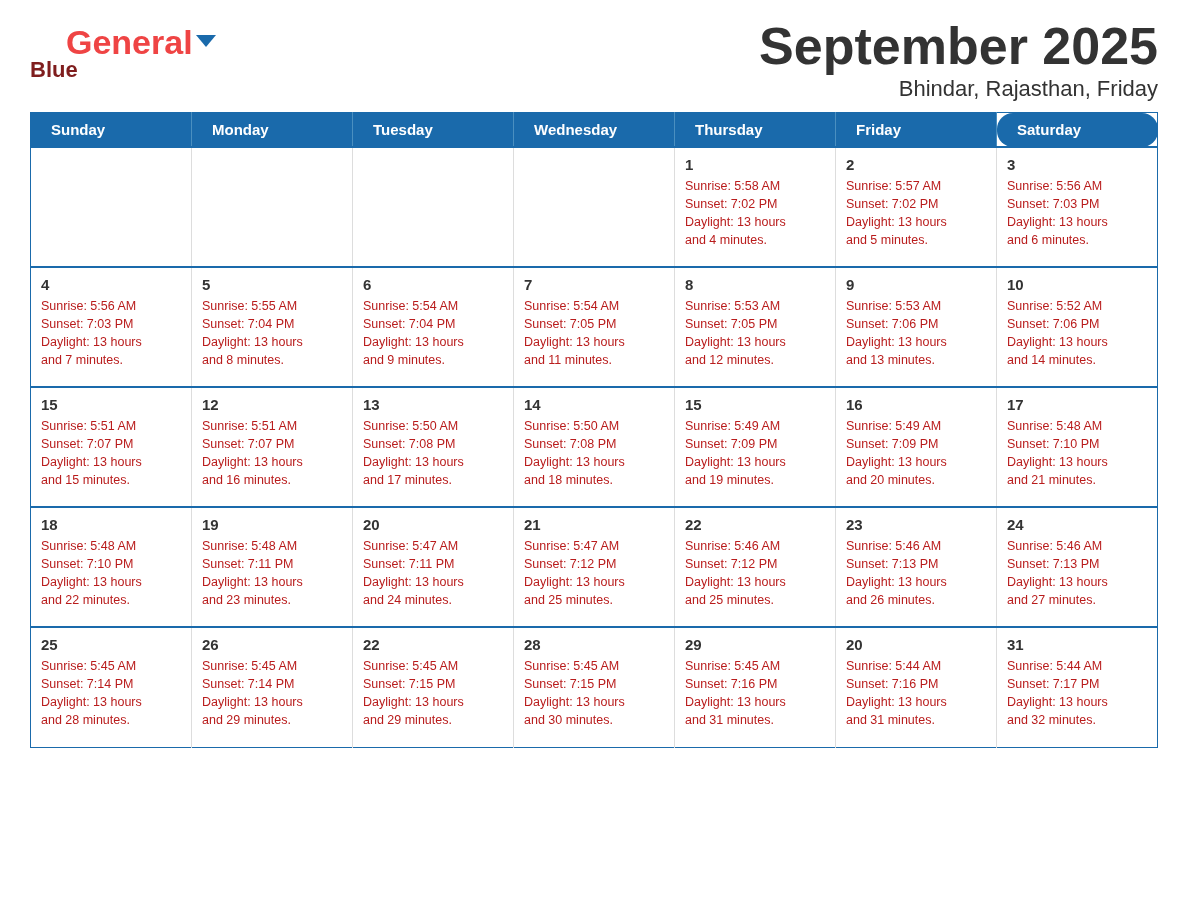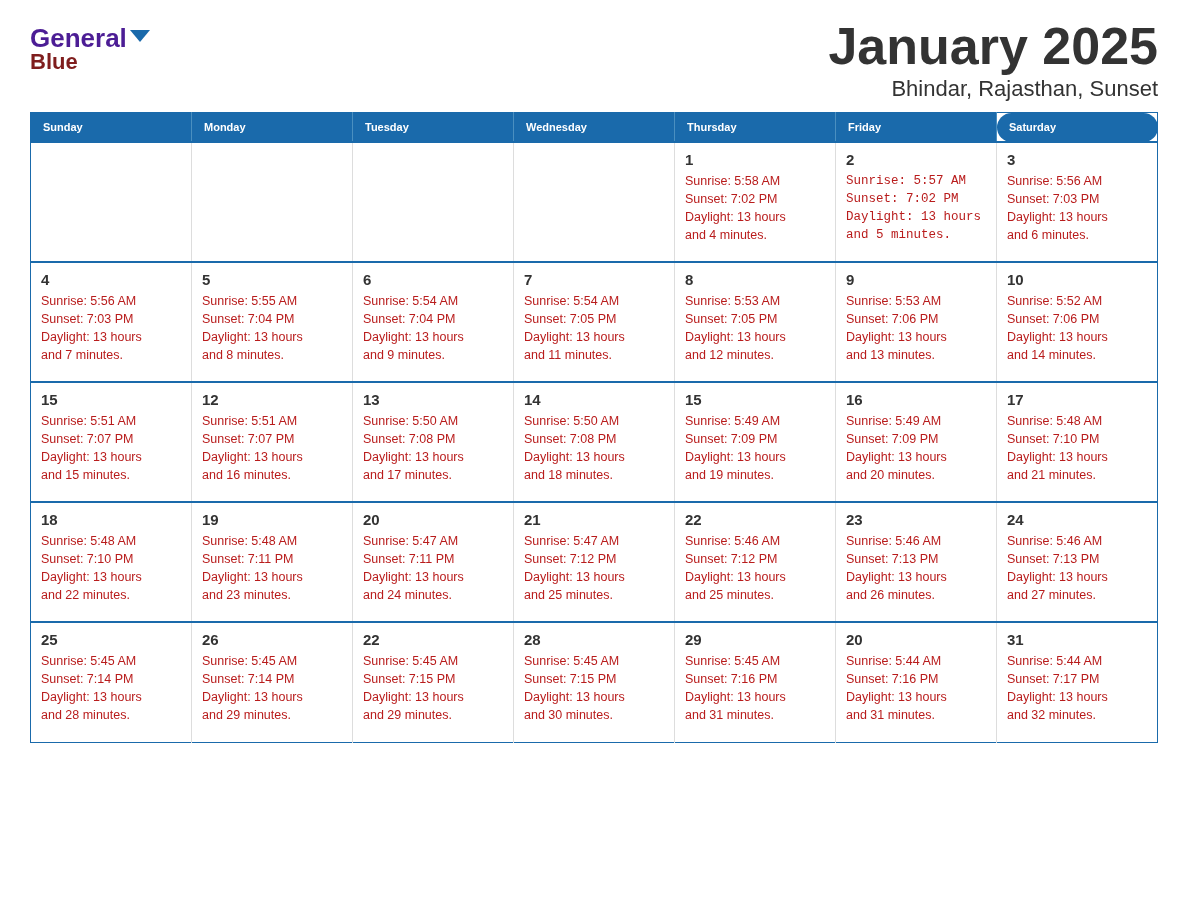--- a/index.html
+++ b/index.html
@@ -20,24 +20,25 @@
     }
 
     .logo {
       display: flex;
       flex-direction: column;
       align-items: flex-start;
       padding-top: 5px;
     }
 
     .logo-text {
-      font-size: 26px;
-      font-weight: bold;
-      color: #4c1d95;
+      font-size: 34px;
+      font-weight: bold;
+      color: #ef4444;
       line-height: 1;
+      margin-left: 36px;
     }
 
     .logo-text span {
       color: #1a6aab;
     }
 
     .logo-triangle {
       display: inline-block;
       width: 0;
       height: 0;
@@ -76,23 +77,23 @@
 
     .calendar {
       width: 100%;
       border-collapse: collapse;
       border: 1.5px solid #1a6aab;
     }
 
     .calendar thead tr th {
       background-color: #1a6aab;
       color: #fff;
-      font-size: 11px;
-      font-weight: bold;
-      padding: 8px 12px;
+      font-size: 15px;
+      font-weight: bold;
+      padding: 8px 20px;
       text-align: left;
       border-right: 1px solid #4a8fc0;
     }
 
     .calendar thead tr th:last-child {
       border-right: none;
       border-radius: 16px;
     }
 
     .calendar tbody tr {
@@ -134,22 +135,22 @@
 <body>
 
 <div class="header">
   <div class="logo">
     <div class="logo-text">
       General<span class="logo-triangle"></span>
     </div>
     <div class="logo-blue">Blue</div>
   </div>
   <div class="title-block">
-    <div class="month-title">January 2025</div>
-    <div class="location-title">Bhindar, Rajasthan, Sunset</div>
+    <div class="month-title">September 2025</div>
+    <div class="location-title">Bhindar, Rajasthan, Friday</div>
   </div>
 </div>
 
 <table class="calendar">
   <thead>
     <tr>
     <th>Sunday</th>
         <th>Monday</th>
         <th>Tuesday</th>
         <th>Wednesday</th>
@@ -166,21 +167,21 @@
         <td class="empty-cell"></td>
         <td>
           <div class="day-number">1</div>
           <div class="day-info" style="white-space: pre-line;">Sunrise: 5:58 AM
 Sunset: 7:02 PM
 Daylight: 13 hours
 and 4 minutes.</div>
         </td>
         <td>
           <div class="day-number">2</div>
-          <div class="day-info" style="white-space: pre-line; font-family: Liberation Mono, monospace;">Sunrise: 5:57 AM
+          <div class="day-info" style="white-space: pre-line;">Sunrise: 5:57 AM
 Sunset: 7:02 PM
 Daylight: 13 hours
 and 5 minutes.</div>
         </td>
         <td>
           <div class="day-number">3</div>
           <div class="day-info" style="white-space: pre-line;">Sunrise: 5:56 AM
 Sunset: 7:03 PM
 Daylight: 13 hours
 and 6 minutes.</div>

